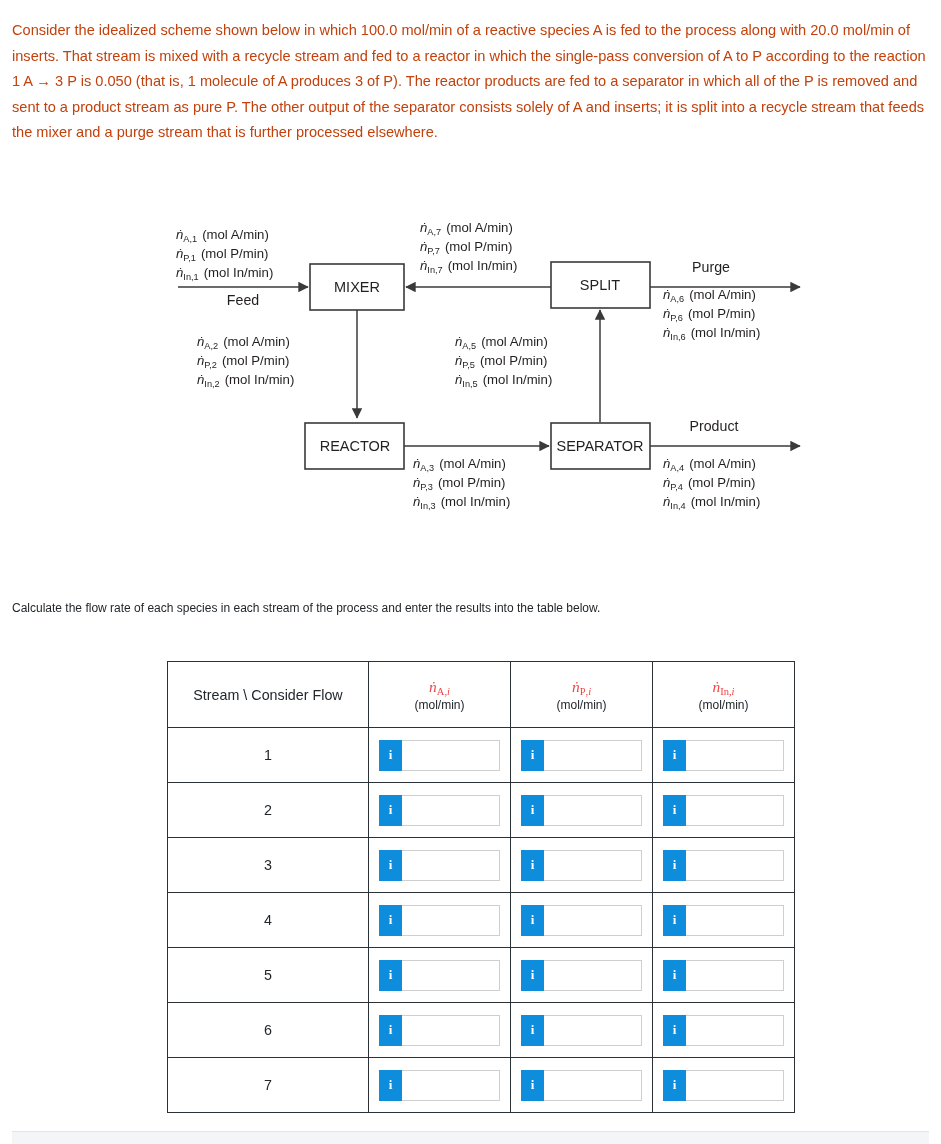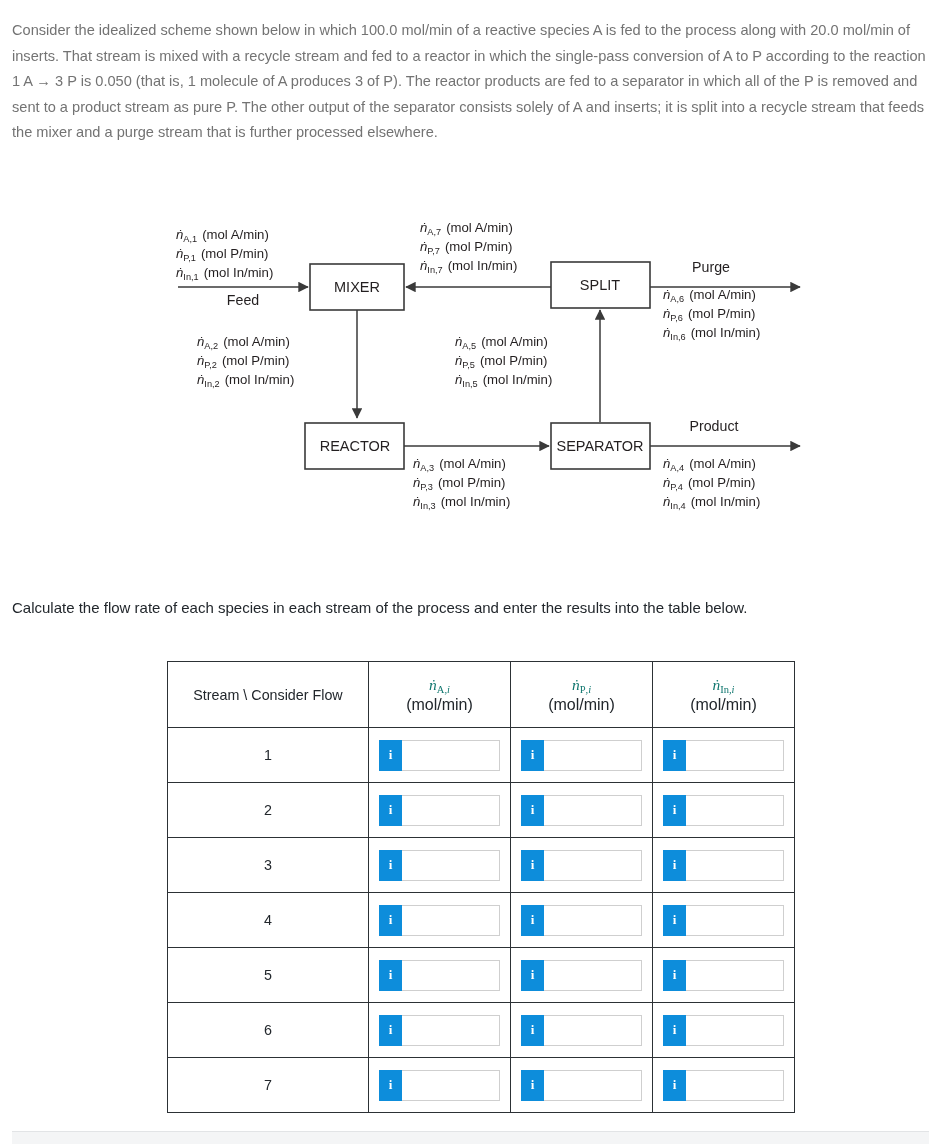--- a/index.html
+++ b/index.html
@@ -17,30 +17,30 @@
   }
 
   
   .prose {
     position: absolute;
     left: 12px;
     top: 18px;
     width: 917px;
     font-size: 14.6px;
     line-height: 25.5px;
-    color: #737373;
+    color: #c2410c;
   }
   .prose p { margin: 0 0 21px 0; }
 
   .instruction {
     position: absolute;
     left: 12px;
     top: 597px;
     width: 900px;
-    font-size: 15px;
+    font-size: 12px;
     line-height: 22px;
     color: #22272c;
   }
 
   
   #flowsheet {
     position: absolute;
     left: 0;
     top: 200px;
     width: 941px;
@@ -92,28 +92,28 @@
   }
   th.col-stream { width: 200px; height: 65px; font-size: 14.3px; color: #22272c; }
   th.col-comp   { width: 141px; height: 65px; }
   td.cell-stream{ height: 54px; font-size: 14.3px; color: #22272c; }
   td.cell-input { height: 54px; }
 
   .math {
     font-family: "Liberation Serif", serif;
     font-size: 15.5px;
     line-height: 1.15;
-    color: #0f766e;
+    color: #ef4444;
   }
   .math .v { font-style: italic; }
   .math .sb { font-size: 10.5px; vertical-align: -0.28em; }
   .math .sb .ital { font-style: italic; }
   .units {
     font-family: "Liberation Sans", sans-serif;
-    font-size: 16px;
+    font-size: 12px;
     color: #22272c;
     margin-top: 0;
   }
 
   .field {
     display: inline-flex;
     align-items: stretch;
     height: 31px;
     width: 121px;
   }

